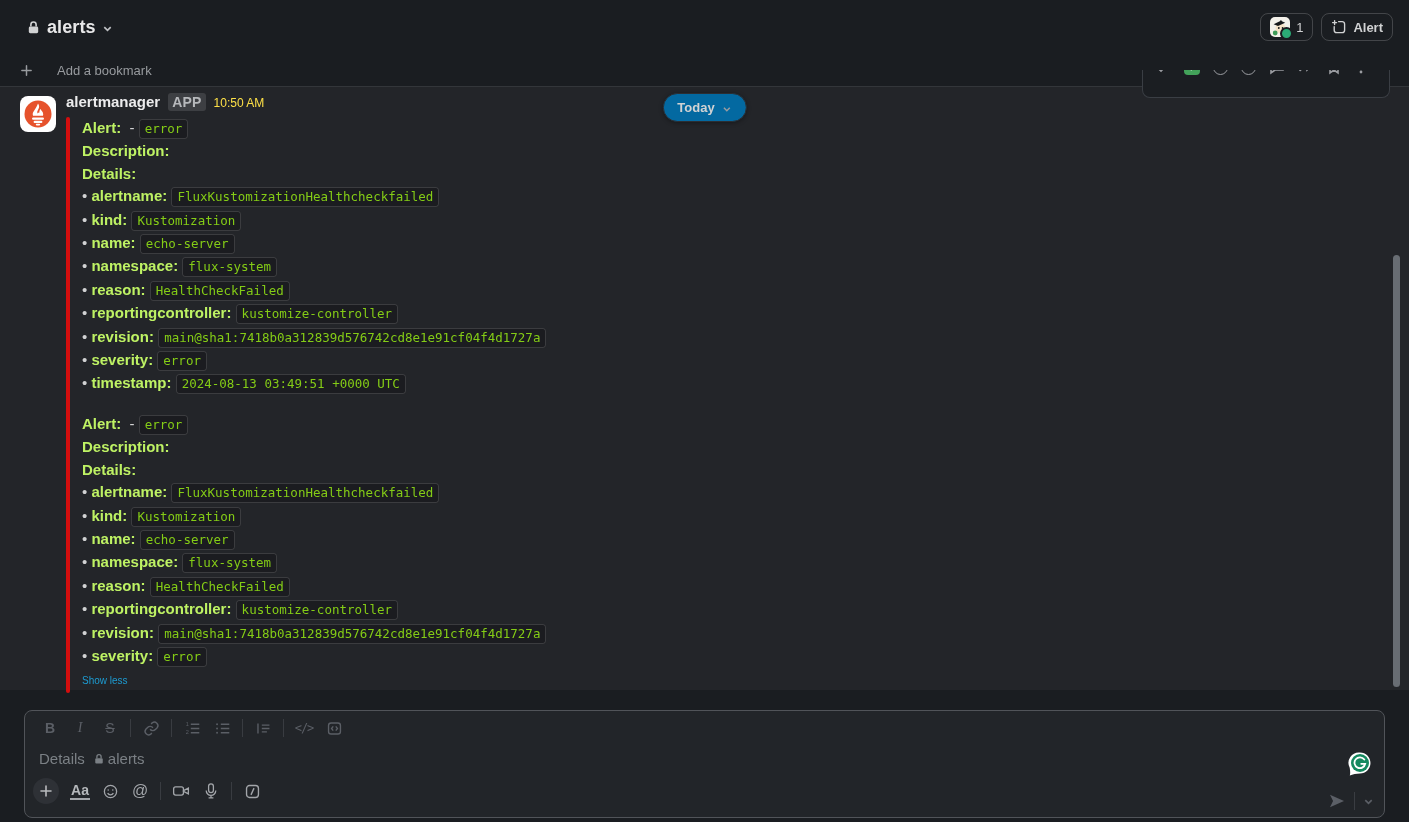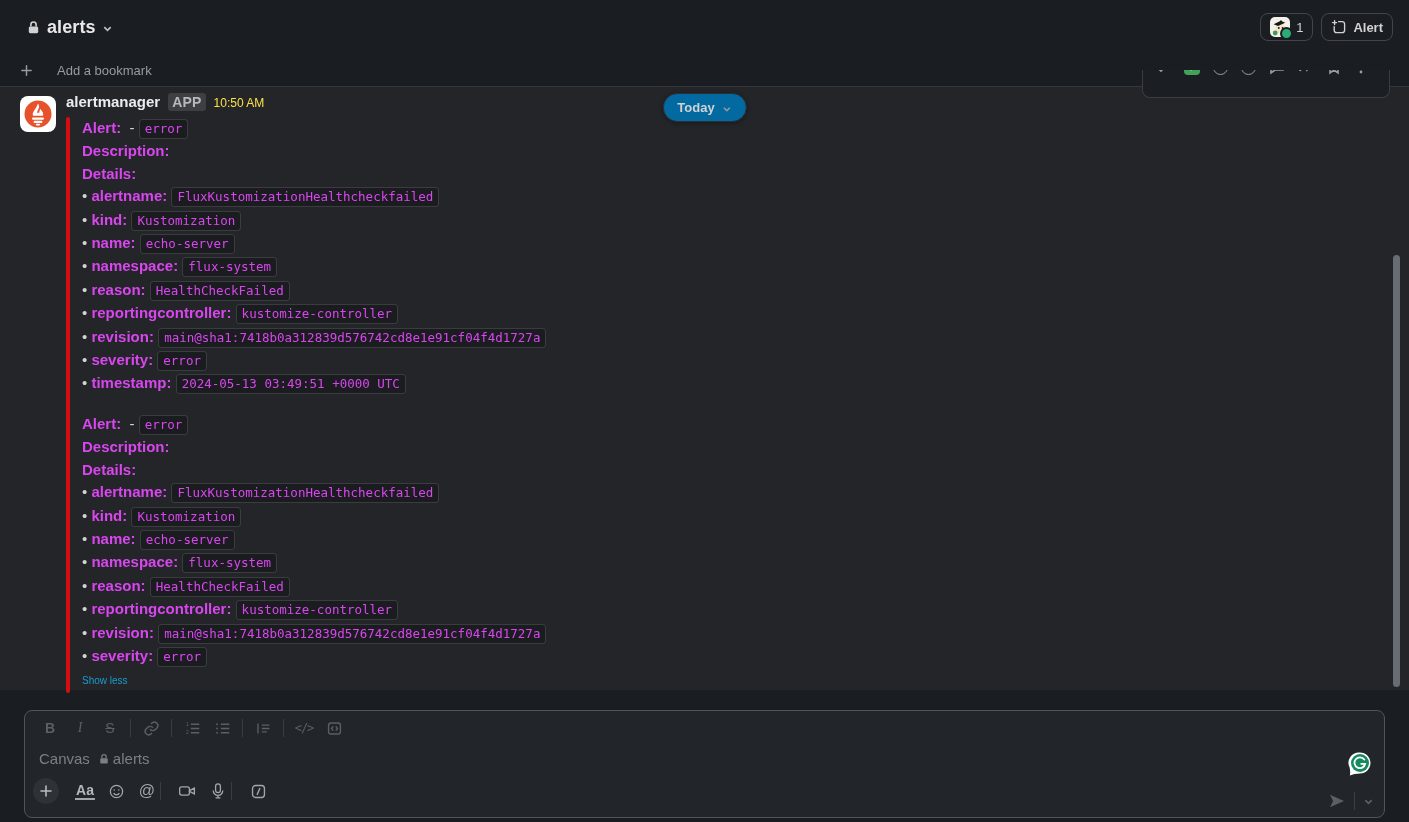--- a/index.html
+++ b/index.html
@@ -54,25 +54,25 @@
     font-size:14px;font-weight:700;color:#b6b8bb;background:rgba(255,255,255,.12);
     padding:1px 4px;border-radius:3px;letter-spacing:.2px;
   }
   .msg-time{font-size:12px;color:#fde047;cursor:pointer;}
 
   .attachment{display:flex;margin-top:4px;}
   .attach-bar{width:4px;border-radius:8px;background:#d40e0e;flex:0 0 4px;}
   .attach-body{margin-left:12px;font-size:15px;line-height:22.4px;color:#d1d2d3;}
   .alert-block.gap{margin-top:17px;}
   .line{white-space:nowrap;}
-  .b{font-weight:700;color:#d946ef;}
+  .b{font-weight:700;color:#bef264;}
   .bullet{color:#d1d2d3;}
   .chip{
     font-family:"DejaVu Sans Mono",monospace;font-size:12.5px;
-    color:#d946ef;background:rgba(0,0,0,.22);
+    color:#84cc16;background:rgba(0,0,0,.22);
     border:1px solid rgba(255,255,255,.14);border-radius:3px;
     padding:1px 5px 2px 5px;
   }
   .show-less{color:#1d9bd1;cursor:pointer;line-height:22.4px;font-size:10px;display:inline-block;}
 
   
   .date-pill{
     position:absolute;top:93px;left:50%;transform:translateX(-50%);
     display:flex;align-items:center;gap:7px;background:#0369a1;
     border:1px solid #2b2e33;border-radius:24px;padding:6px 14px;
@@ -106,21 +106,21 @@
     font-size:14px;border-radius:4px;cursor:pointer;color:#5b5f66;
   }
   .fmt-btn.bold{font-weight:800;}
   .fmt-btn.italic{font-style:italic;font-family:"Liberation Serif",serif;}
   .fmt-btn.strike{text-decoration:line-through;}
   .fmt-btn.code-t{font-family:"DejaVu Sans Mono",monospace;font-size:12px;letter-spacing:-1px;}
   .vdiv{width:1px;height:18px;background:#393c41;margin:0 5px;}
   .input-row{padding:5px 14px;font-size:15px;color:#7b8085;display:flex;align-items:center;gap:3px;cursor:text;}
   .input-row .lock{color:#7b8085;}
   .bottom-row{display:flex;align-items:center;height:38px;padding:0 8px;color:#a3a6aa;}
-  .act-btn{width:30px;height:28px;display:flex;align-items:center;justify-content:flex-end;border-radius:6px;cursor:pointer;color:#a3a6aa;font-size:15px;}
+  .act-btn{width:30px;height:28px;display:flex;align-items:center;justify-content:center;border-radius:6px;cursor:pointer;color:#a3a6aa;font-size:15px;}
   .plus-circle{width:26px;height:26px;border-radius:50%;background:#2e3136;display:flex;align-items:center;justify-content:center;margin-right:6px;cursor:pointer;color:#b8babd;}
   .aa{font-weight:700;font-size:14px;border-bottom:2px solid #a3a6aa;line-height:16px;padding:0 1px;color:#b5b8bb;}
   .send-cluster{position:absolute;right:10px;bottom:7px;display:flex;align-items:center;gap:2px;color:#5b5f66;}
   .send-divider{width:1px;height:18px;background:#3a3d42;margin:0 6px;}
   .grammarly{
     position:absolute;right:12px;top:40px;width:24px;height:25px;cursor:pointer;
   }
 </style>
 </head>
 <body>
@@ -205,21 +205,21 @@
               <div class="line"><span class="b">Description:</span></div>
               <div class="line"><span class="b">Details:</span></div>
               <div class="line"><span class="bullet">•&nbsp;</span><span class="b">alertname:</span>&nbsp;<span class="chip">FluxKustomizationHealthcheckfailed</span></div>
               <div class="line"><span class="bullet">•&nbsp;</span><span class="b">kind:</span>&nbsp;<span class="chip">Kustomization</span></div>
               <div class="line"><span class="bullet">•&nbsp;</span><span class="b">name:</span>&nbsp;<span class="chip">echo-server</span></div>
               <div class="line"><span class="bullet">•&nbsp;</span><span class="b">namespace:</span>&nbsp;<span class="chip">flux-system</span></div>
               <div class="line"><span class="bullet">•&nbsp;</span><span class="b">reason:</span>&nbsp;<span class="chip">HealthCheckFailed</span></div>
               <div class="line"><span class="bullet">•&nbsp;</span><span class="b">reportingcontroller:</span>&nbsp;<span class="chip">kustomize-controller</span></div>
               <div class="line"><span class="bullet">•&nbsp;</span><span class="b">revision:</span>&nbsp;<span class="chip">main@sha1:7418b0a312839d576742cd8e1e91cf04f4d1727a</span></div>
               <div class="line"><span class="bullet">•&nbsp;</span><span class="b">severity:</span>&nbsp;<span class="chip">error</span></div>
-              <div class="line"><span class="bullet">•&nbsp;</span><span class="b">timestamp:</span>&nbsp;<span class="chip">2024-05-13 03:49:51 +0000 UTC</span></div>
+              <div class="line"><span class="bullet">•&nbsp;</span><span class="b">timestamp:</span>&nbsp;<span class="chip">2024-08-13 03:49:51 +0000 UTC</span></div>
             </div>
             <div class="alert-block gap">
               <div class="line"><span class="b">Alert:</span>&nbsp;&nbsp;-&nbsp;<span class="chip">error</span></div>
               <div class="line"><span class="b">Description:</span></div>
               <div class="line"><span class="b">Details:</span></div>
               <div class="line"><span class="bullet">•&nbsp;</span><span class="b">alertname:</span>&nbsp;<span class="chip">FluxKustomizationHealthcheckfailed</span></div>
               <div class="line"><span class="bullet">•&nbsp;</span><span class="b">kind:</span>&nbsp;<span class="chip">Kustomization</span></div>
               <div class="line"><span class="bullet">•&nbsp;</span><span class="b">name:</span>&nbsp;<span class="chip">echo-server</span></div>
               <div class="line"><span class="bullet">•&nbsp;</span><span class="b">namespace:</span>&nbsp;<span class="chip">flux-system</span></div>
               <div class="line"><span class="bullet">•&nbsp;</span><span class="b">reason:</span>&nbsp;<span class="chip">HealthCheckFailed</span></div>
@@ -323,21 +323,21 @@
     <span class="fmt-btn code-t">&lt;/&gt;</span>
     <span class="fmt-btn">
       <svg width="17" height="17" viewBox="0 0 20 20" fill="none" stroke="currentColor" stroke-width="1.6">
           <rect x="3" y="3.5" width="14" height="13" rx="3"></rect>
           <path d="M8.5 7.5L6.5 10l2 2.5M11.5 7.5l2 2.5-2 2.5"></path>
         </svg>
     </span>
   </div>
 
   <div class="input-row">
-    <span>Canvas</span>
+    <span>Details</span>
     <span class="icon lock" style="margin-left:5px;">
       <svg width="12" height="12" viewBox="0 0 16 16" fill="none" stroke="currentColor" stroke-width="1.7">
           <rect x="3" y="7" width="10" height="7" rx="1.5" fill="currentColor" stroke="none"></rect>
           <path d="M5.2 7V5a2.8 2.8 0 015.6 0v2"></path>
         </svg>
     </span>
     <span>alerts</span>
   </div>
 
   <div class="bottom-row">

